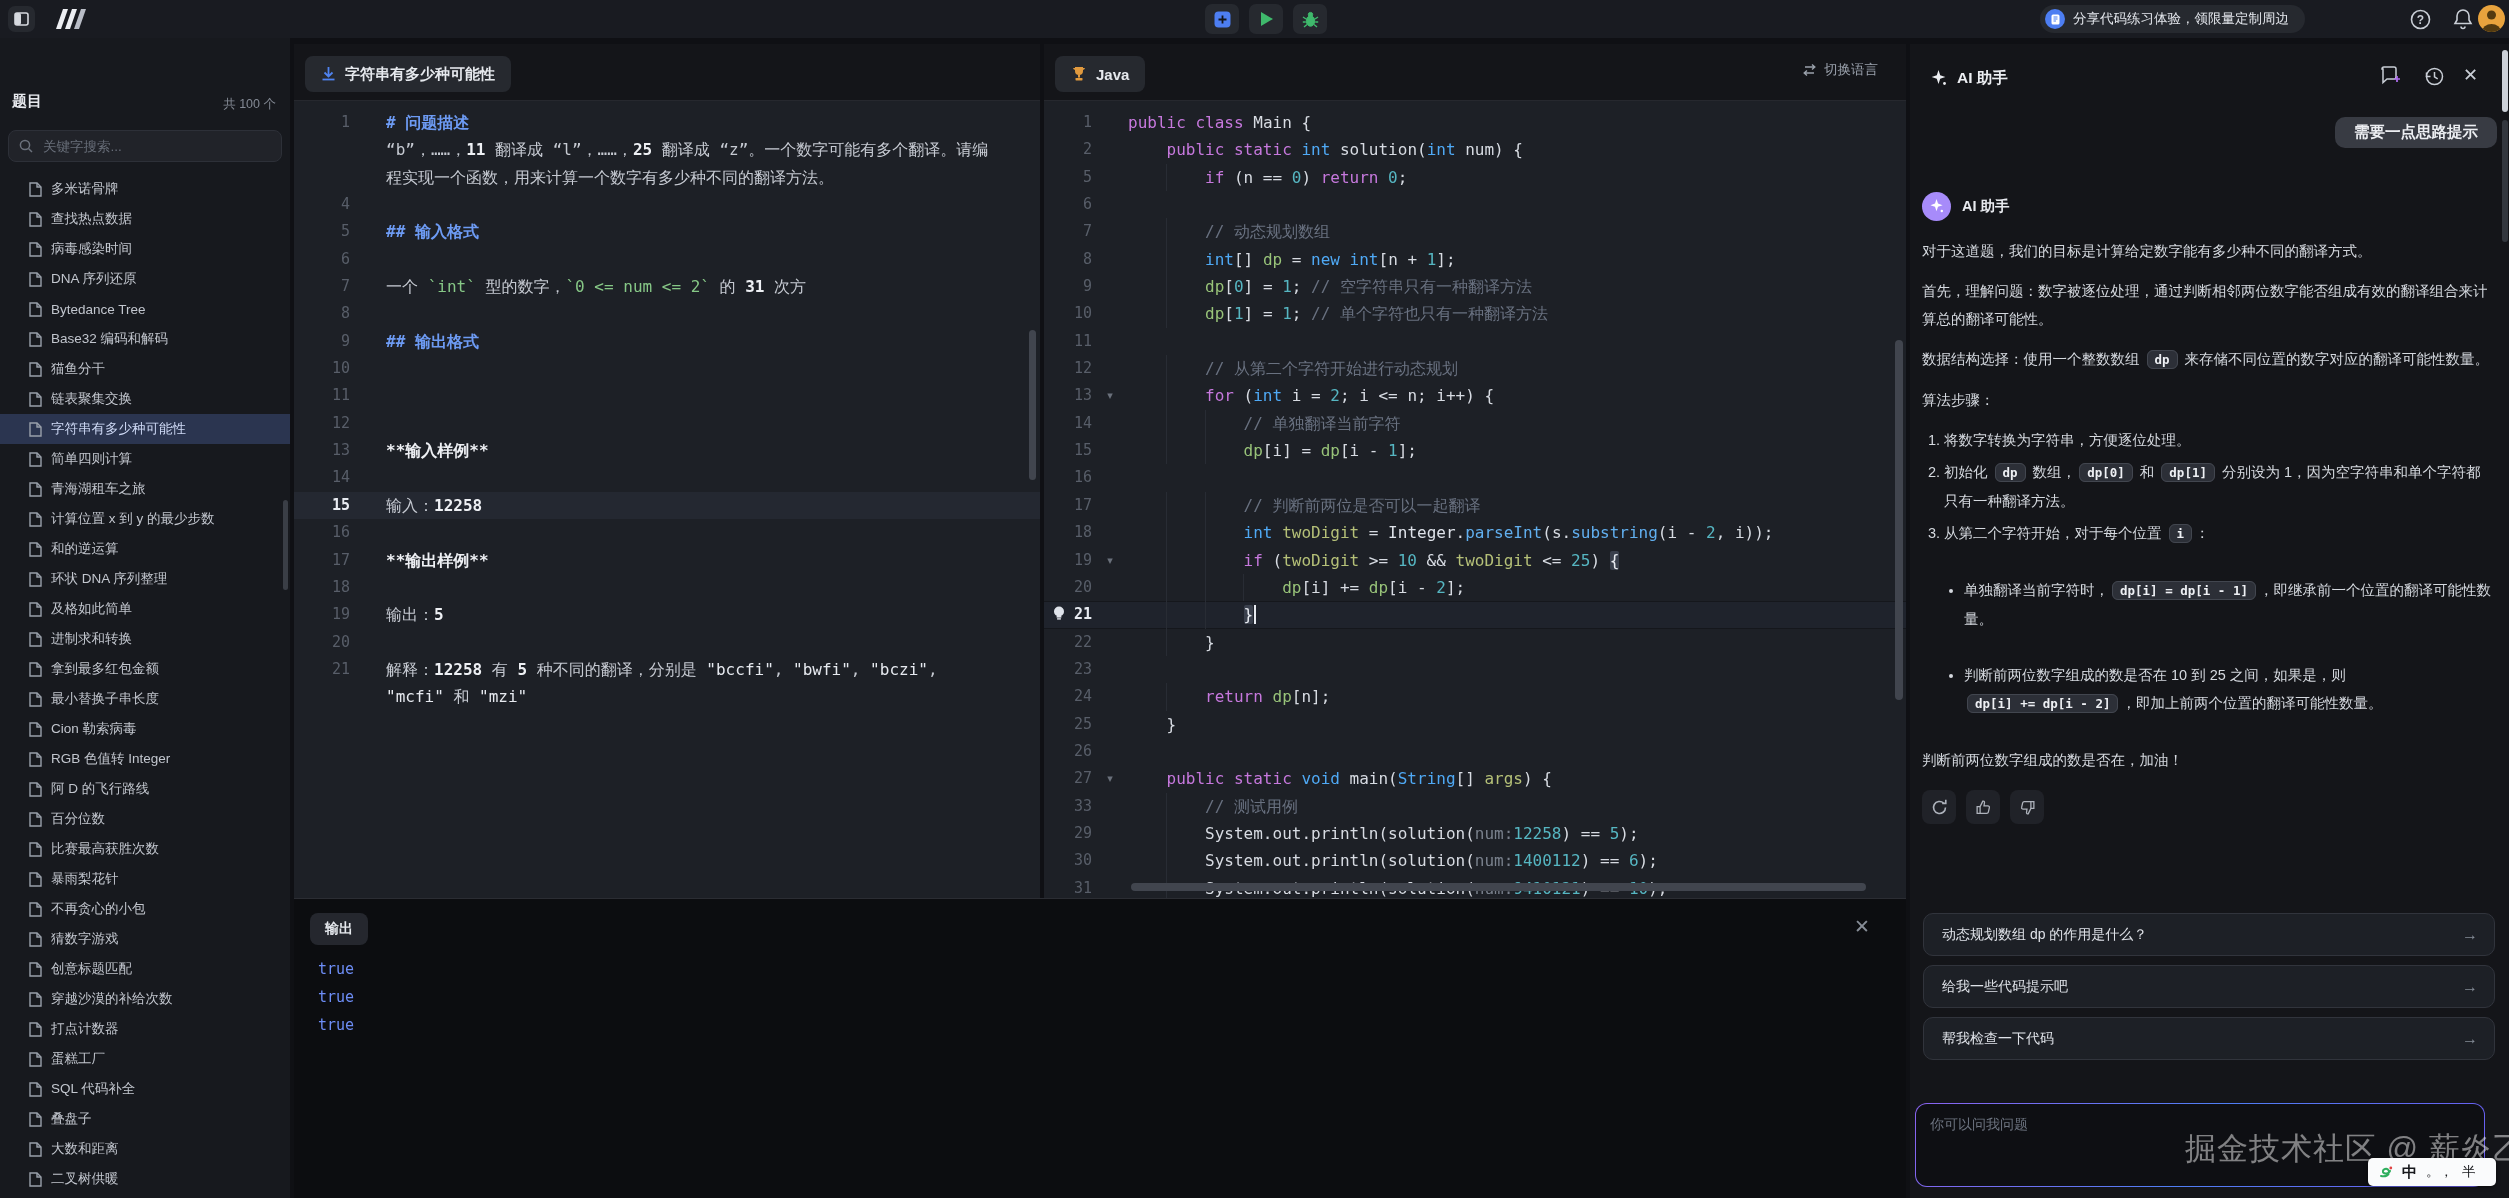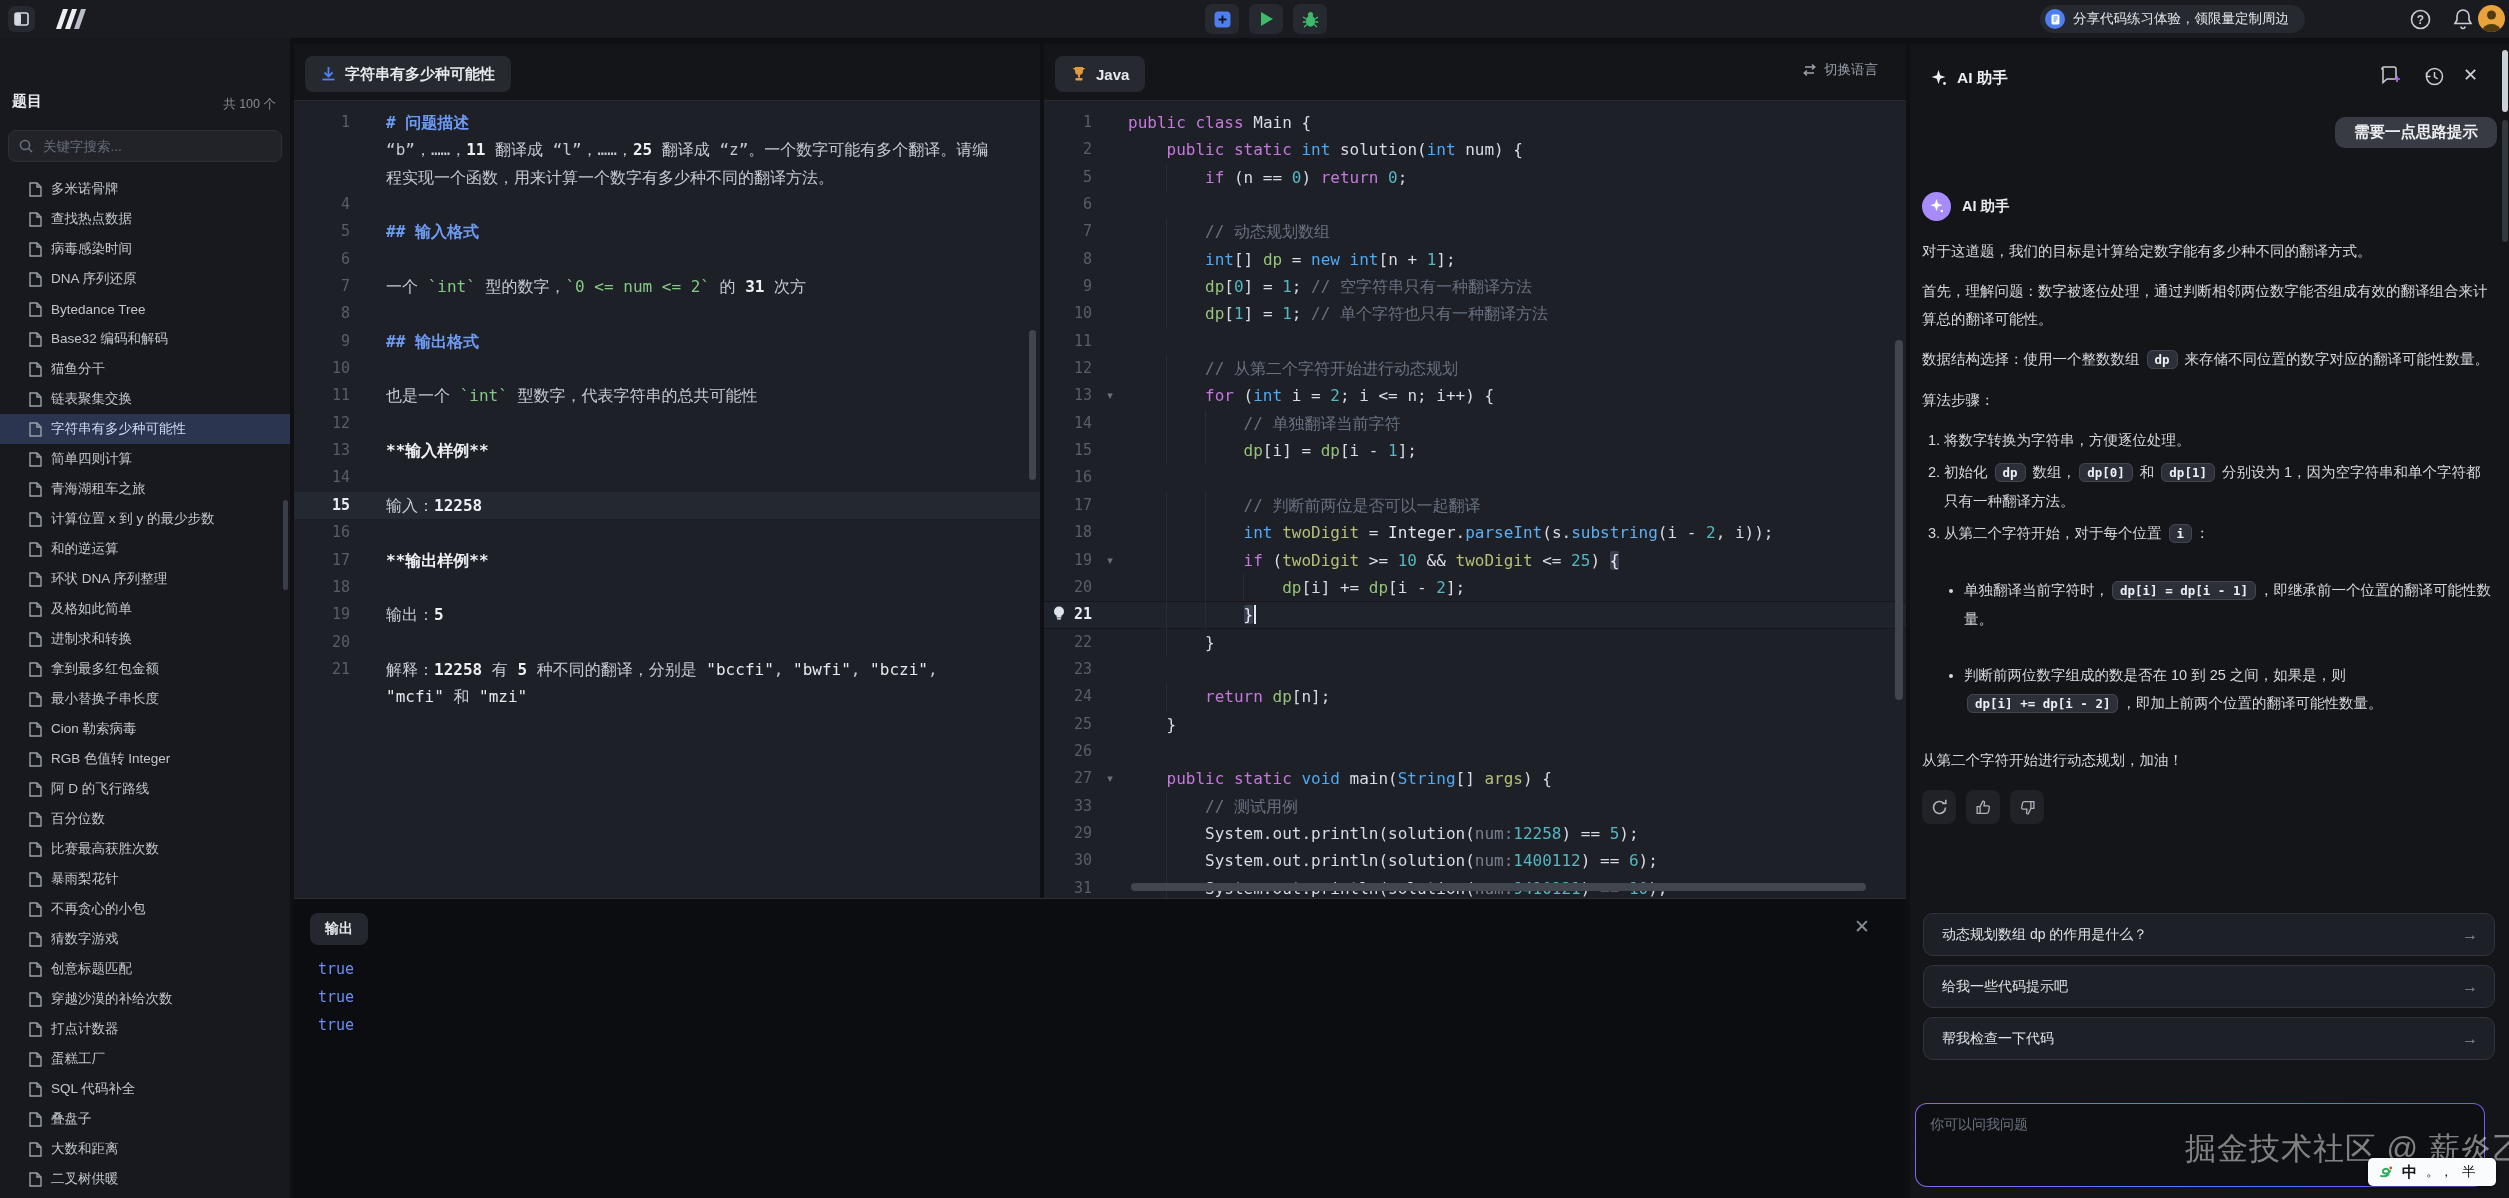--- a/index.html
+++ b/index.html
@@ -531,21 +531,21 @@
         <div class="drow"><span class="dgut mono">1</span><pre class="dl"><span class="c-h"># 问题描述</span></pre></div>
         <div class="drow"><span class="dgut mono"></span><pre class="dl"><span class="c-t">“b”，……，</span><span class="c-n">11</span><span class="c-t"> 翻译成 “l”，……，</span><span class="c-n">25</span><span class="c-t"> 翻译成 “z”。一个数字可能有多个翻译。请编</span></pre></div>
         <div class="drow"><span class="dgut mono"></span><pre class="dl"><span class="c-t">程实现一个函数，用来计算一个数字有多少种不同的翻译方法。</span></pre></div>
         <div class="drow"><span class="dgut mono">4</span><pre class="dl"></pre></div>
         <div class="drow"><span class="dgut mono">5</span><pre class="dl"><span class="c-h">## 输入格式</span></pre></div>
         <div class="drow"><span class="dgut mono">6</span><pre class="dl"></pre></div>
         <div class="drow"><span class="dgut mono">7</span><pre class="dl"><span class="c-t">一个 </span><span class="c-c">`int`</span><span class="c-t"> 型的数字，</span><span class="c-c">`0 &lt;= num &lt;= 2`</span><span class="c-t"> 的 </span><span class="c-n">31</span><span class="c-t"> 次方</span></pre></div>
         <div class="drow"><span class="dgut mono">8</span><pre class="dl"></pre></div>
         <div class="drow"><span class="dgut mono">9</span><pre class="dl"><span class="c-h">## 输出格式</span></pre></div>
         <div class="drow"><span class="dgut mono">10</span><pre class="dl"></pre></div>
-        <div class="drow"><span class="dgut mono">11</span><pre class="dl"><span class="c-t">也是一个 </span><span class="c-c">`int`</span><span class="c-t"> 型数字，代表字符串的总共可能性</span></pre></div>
+        <div class="drow"><span class="dgut mono">11</span></div>
         <div class="drow"><span class="dgut mono">12</span><pre class="dl"></pre></div>
         <div class="drow"><span class="dgut mono">13</span><pre class="dl"><span class="c-b">**输入样例**</span></pre></div>
         <div class="drow"><span class="dgut mono">14</span><pre class="dl"></pre></div>
         <div class="drow active"><span class="dgut mono">15</span><pre class="dl"><span class="c-t">输入：</span><span class="c-n">12258</span></pre></div>
         <div class="drow"><span class="dgut mono">16</span><pre class="dl"></pre></div>
         <div class="drow"><span class="dgut mono">17</span><pre class="dl"><span class="c-b">**输出样例**</span></pre></div>
         <div class="drow"><span class="dgut mono">18</span><pre class="dl"></pre></div>
         <div class="drow"><span class="dgut mono">19</span><pre class="dl"><span class="c-t">输出：</span><span class="c-n">5</span></pre></div>
         <div class="drow"><span class="dgut mono">20</span><pre class="dl"></pre></div>
         <div class="drow"><span class="dgut mono">21</span><pre class="dl"><span class="c-t">解释：</span><span class="c-n">12258</span><span class="c-t"> 有 </span><span class="c-n">5</span><span class="c-t"> 种不同的翻译，分别是 </span><span class="c-s">"bccfi"</span><span class="c-t">, </span><span class="c-s">"bwfi"</span><span class="c-t">, </span><span class="c-s">"bczi"</span><span class="c-t">,</span></pre></div>
@@ -674,21 +674,21 @@
           <div class="msg-p"><span>数据结构选择：使用一个整数数组 </span><span class="chip">dp</span><span> 来存储不同位置的数字对应的翻译可能性数量。</span></div>
           <div class="msg-p"><span>算法步骤：</span></div>
           <ol class="msg-ol">
             <li><span>将数字转换为字符串，方便逐位处理。</span></li>
             <li><span>初始化 </span><span class="chip">dp</span><span> 数组，</span><span class="chip">dp[0]</span><span> 和 </span><span class="chip">dp[1]</span><span> 分别设为 1，因为空字符串和单个字符都只有一种翻译方法。</span></li>
             <li><span>从第二个字符开始，对于每个位置 </span><span class="chip">i</span><span>：</span><ul class="msg-ul">
                 <li><span>单独翻译当前字符时，</span><span class="chip">dp[i] = dp[i - 1]</span><span>，即继承前一个位置的翻译可能性数量。</span></li>
                 <li><span>判断前两位数字组成的数是否在 10 到 25 之间，如果是，则 </span><span class="chip">dp[i] += dp[i - 2]</span><span>，即加上前两个位置的翻译可能性数量。</span></li>
               </ul></li>
           </ol>
-          <div class="msg-p"><span>从第二个字符开始进行动态规划，加油！</span></div>
+          <div class="msg-p"><span>判断前两位数字组成的数是否在，加油！</span></div>
         </div>
 
       <div class="actions">
         <span class="act-btn">
           <svg width="17" height="17" viewBox="0 0 17 17">
               <path d="M14.5 8.5a6 6 0 11-1.8-4.3" fill="none" stroke="#aeb3bc" stroke-width="1.6"></path>
               <path d="M14.8 0.8v3.6h-3.6" fill="none" stroke="#aeb3bc" stroke-width="1.6"></path>
             </svg>
         </span>
         <span class="act-btn">

